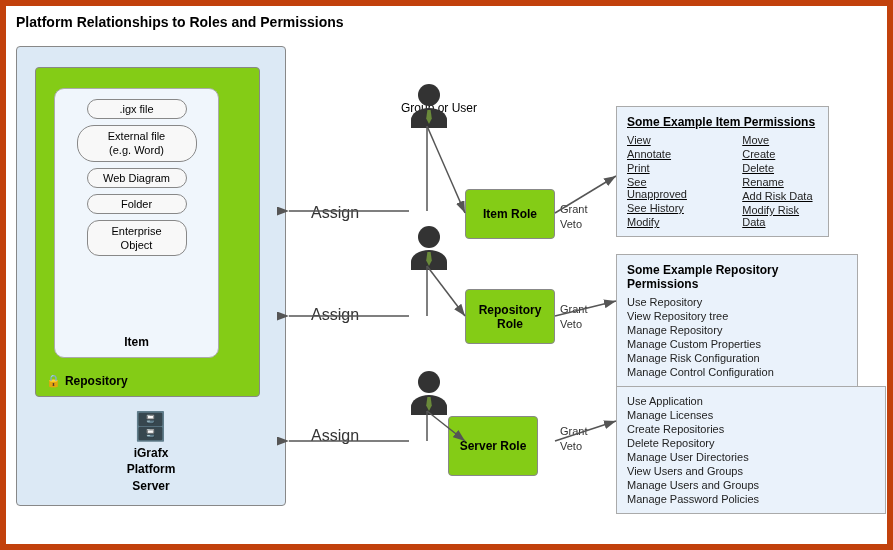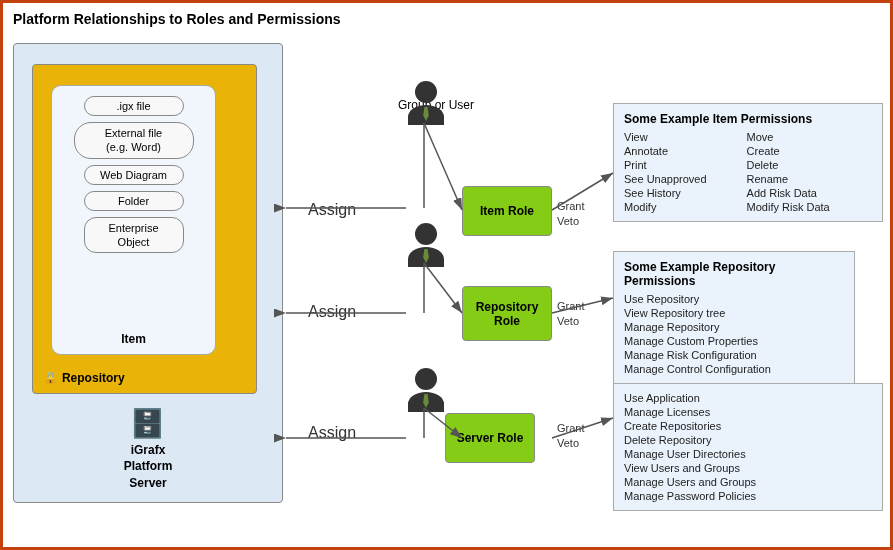--- a/index.html
+++ b/index.html
@@ -5,21 +5,21 @@
     * { box-sizing: border-box; margin: 0; padding: 0; }
     body {
       font-family: Arial, sans-serif;
       font-size: 12px;
       background: #fff;
       width: 893px;
       height: 550px;
       overflow: hidden;
     }
     .outer {
-      border: 3px solid #c2410c;
+      border: 6px solid #c2410c;
       width: 893px;
       height: 550px;
       position: relative;
       background: #fff;
     }
     .title {
       font-size: 14px;
       font-weight: bold;
       padding: 8px 10px 4px 10px;
       color: #000;
@@ -37,21 +37,21 @@
     }
     
     .repo-box {
       position: absolute;
       left: 18px;
       top: 20px;
       width: 225px;
       height: 330px;
       border: 1.5px solid #888;
       border-radius: 4px;
-      background: #eab308;
+      background: #84cc16;
     }
     
     .item-box {
       position: absolute;
       left: 18px;
       top: 20px;
       width: 165px;
       height: 270px;
       border: 1.5px solid #aaa;
       border-radius: 10px;
@@ -244,21 +244,21 @@
 
   <div class="person" style="position:absolute;left:405px;top:365px;">
     <div class="person-head"></div>
     <div class="person-body">
       <div class="person-tie"></div>
     </div>
   </div>
 
   <div class="role-box" style="left:459px;top:183px;height:50px;">Item Role</div>
   <div class="role-box" style="left:459px;top:283px;height:55px;">Repository<br>Role</div>
-  <div class="role-box" style="left:442px;top:410px;height:50px;">Server Role</div>
+  <div class="role-box" style="left:442px;top:410px;height:60px;">Server Role</div>
 
   <div class="assign-label" style="left:305px;top:198px;">Assign</div>
   <div class="assign-label" style="left:305px;top:300px;">Assign</div>
   <div class="assign-label" style="left:305px;top:421px;">Assign</div>
 
   <div class="grant-veto-label" style="left:554px;top:196px;">Grant<br>Veto</div>
   <div class="grant-veto-label" style="left:554px;top:296px;">Grant<br>Veto</div>
   <div class="grant-veto-label" style="left:554px;top:418px;">Grant<br>Veto</div>
 
   <svg class="arrows">
@@ -284,21 +284,21 @@
 
     <line x1="403" y1="435" x2="283" y2="435" stroke="#555" stroke-width="1.5" marker-end="url(#arrowhead-left)"></line>
     <line x1="421" y1="405" x2="421" y2="435" stroke="#555" stroke-width="1.5"></line>
     <line x1="421" y1="405" x2="459" y2="435" stroke="#555" stroke-width="1.5" marker-end="url(#arrowhead)"></line>
 
     <line x1="549" y1="207" x2="610" y2="170" stroke="#555" stroke-width="1.5" marker-end="url(#arrowhead)"></line>
     <line x1="549" y1="310" x2="610" y2="295" stroke="#555" stroke-width="1.5" marker-end="url(#arrowhead)"></line>
     <line x1="549" y1="435" x2="610" y2="415" stroke="#555" stroke-width="1.5" marker-end="url(#arrowhead)"></line>
   </svg>
 
-  <div class="perm-box" style="left:610px;top:100px;width:270px;">
+  <div class="perm-box" style="left:610px;top:100px;width:213px;text-decoration:underline;">
     <div class="perm-title">Some Example Item Permissions</div>
     <div class="perm-cols">
       <div class="perm-col">
         <span class="perm-item">View</span>
         <span class="perm-item">Annotate</span>
         <span class="perm-item">Print</span>
         <span class="perm-item">See Unapproved</span>
         <span class="perm-item">See History</span>
         <span class="perm-item">Modify</span>
       </div>

